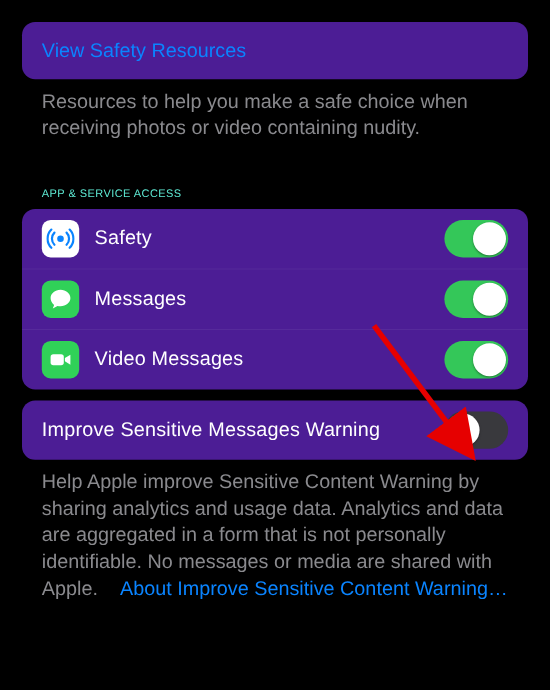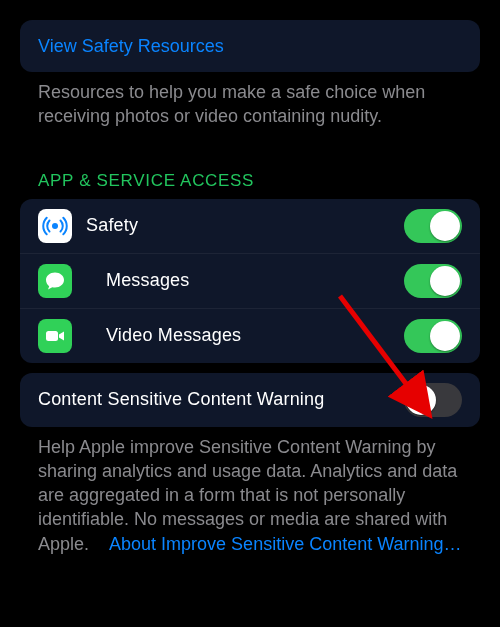--- a/index.html
+++ b/index.html
@@ -8,42 +8,42 @@
       height: 627px;
       background: #000;
       font-family: -apple-system, "SF Pro Text", "Helvetica Neue", Arial, sans-serif;
       -webkit-font-smoothing: antialiased;
       overflow: hidden;
       position: relative;
     }
     .page { padding: 20px 20px 0 20px; }
     .group { margin-bottom: 10px; }
     .card {
-      background: #0f172a;
+      background: #4c1d95;
       border-radius: 12px;
       overflow: hidden;
     }
     .cell {
       display: flex;
       align-items: center;
       min-height: 52px;
       padding: 10px 18px;
     }
-    .cell + .cell { border-top: 1px solid rgba(255,255,255,0.06); gap: 20px; }
+    .cell + .cell { border-top: 1px solid rgba(255,255,255,0.06); }
     .link-cell a, .link-text { color: #0a84ff; font-size: 18px; text-decoration: none; }
     .footer {
       color: #8a8a8e;
       font-size: 18px;
       line-height: 1.35;
       padding: 8px 18px 14px 18px;
     }
     .footer .inline-link { color: #0a84ff; margin-left: 15px; }
     .header {
-      color: #22c55e;
-      font-size: 17px;
+      color: #5eead4;
+      font-size: 10px;
       letter-spacing: 0.04em;
       text-transform: uppercase;
       padding: 18px 18px 8px 18px;
     }
     .icon-tile {
       width: 34px; height: 34px;
       border-radius: 8px;
       flex: 0 0 auto;
       margin-right: 14px;
       display: flex; align-items: center; justify-content: center;
@@ -122,21 +122,21 @@
             <div class="knob"></div>
           </div>
       </div>
 
     </div>
   </div>
 
   <div class="group">
     <div class="card">
       <div class="cell">
-        <div class="label">Content Sensitive Content Warning</div>
+        <div class="label">Improve Sensitive Messages Warning</div>
         <div class="toggle off">
             <div class="knob"></div>
           </div>
       </div>
     </div>
     <div class="footer">
       <span>Help Apple improve Sensitive Content Warning by sharing analytics and usage data. Analytics and data are aggregated in a form that is not personally identifiable. No messages or media are shared with Apple. </span><span class="inline-link">About Improve Sensitive Content Warning…</span>
     </div>
   </div>
 

